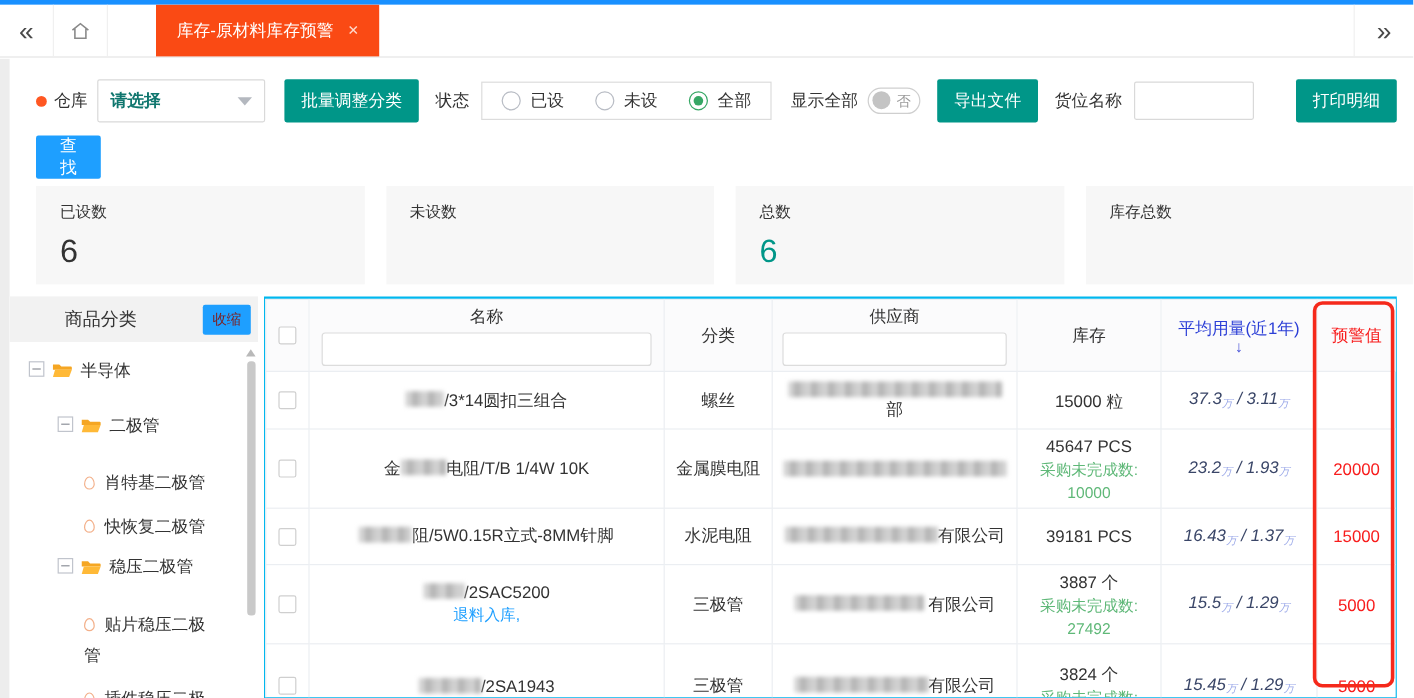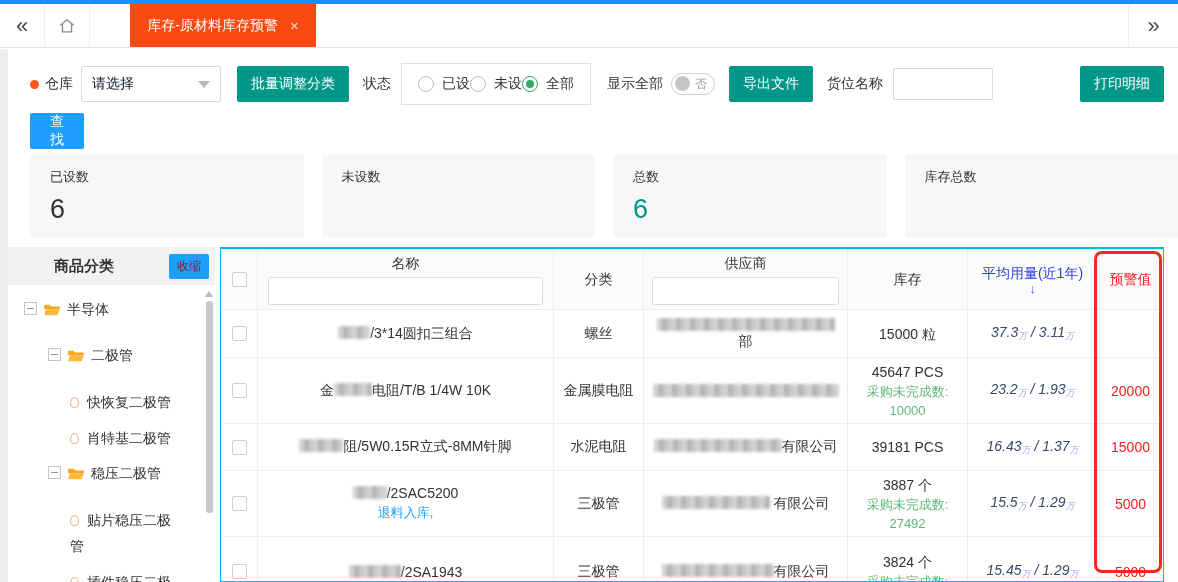--- a/index.html
+++ b/index.html
@@ -24,29 +24,29 @@
   .left-strip { position:absolute; left:0; top:49px; width:8px; height:533px; background:#ededed; }
 
   
   .toolbar { position:absolute; left:30px; top:62px; width:1134px; height:44px;
     display:flex; align-items:center; white-space:nowrap; }
   .toolbar > * { flex-shrink:0; }
   .dot { width:9px; height:9px; border-radius:50%; background:#ff5722; margin-right:6px; }
   .lbl { color:#333; }
   .select { width:140px; height:36px; border:1px solid #d9d9d9; border-radius:2px; background:#fff;
     margin-left:8px; display:flex; align-items:center; padding:0 10px; cursor:pointer; }
-  .placeholder { color:#0f172a; flex:1; }
+  .placeholder { color:#0f766e; flex:1;font-weight:bold; }
   .caret { width:0; height:0; border-left:6px solid transparent; border-right:6px solid transparent;
     border-top:7px solid #b4b8bf; }
   .btn { height:36px; border:none; border-radius:2px; color:#fff; font-size:14px;
     padding:0 14px; cursor:pointer; font-family:Liberation Serif, serif; }
   .btn-teal { background:#009688; }
   .btn-blue { background:#1E9FFF; } .ml14 { margin-left:14px; } .ml16 { margin-left:16px; }
-  .radio-box { height:42px; border:1px solid #dcdcdc; display:flex; align-items:center;
-    padding:0 16px; margin-left:10px; background:#fff; }
+  .radio-box { height:32px; border:1px solid #dcdcdc; display:flex; align-items:center;
+    padding:0 16px; gap:26px; margin-left:10px; background:#fff; }
   .radio { display:flex; align-items:center; gap:8px; cursor:pointer; }
   .rcircle { width:16px; height:16px; border:1px solid #b8bcc4; border-radius:50%; background:#fff;
     display:flex; align-items:center; justify-content:center; }
   .radio.checked .rcircle { border-color:#36a765; }
   .radio.checked .rcircle::after { content:""; width:8px; height:8px; border-radius:50%; background:#36a765; }
   .toggle { width:44px; height:22px; border:1px solid #cfcfcf; border-radius:11px; background:#fff;
     position:relative; margin-left:8px; cursor:pointer; }
   .knob { position:absolute; left:3px; top:2px; width:15px; height:15px; border-radius:50%; background:#c4c4c4; }
   .toggle-txt { position:absolute; right:7px; top:2px; font-size:12px; color:#9a9a9a; line-height:16px; }
   .loc-input { width:100px; height:32px; border:1px solid #d9d9d9; border-radius:2px; margin-left:10px;
@@ -58,21 +58,21 @@
   
   .stats { position:absolute; left:30px; top:155px; width:1148px; display:flex; gap:18px; }
   .card { flex:1; height:82px; background:#f7f7f7; padding:13px 20px; }
   .card-label { font-size:13px; color:#333; }
   .card-value { font-size:27px; margin-top:8px; color:#333; }
   .card-value.teal { color:#009688; }
 
   
   .sidebar { position:absolute; left:8px; top:247px; width:207px; height:335px; background:#fff; }
   .side-head { height:38px; background:#f2f2f2; display:flex; align-items:center; padding:0 6px 0 46px; }
-  .side-title { font-weight:bold; font-size:15px; }
+  .side-title { font-weight:normal; font-size:15px; }
   .collapse-btn { margin-left:auto; background:#1E9FFF; color:#7f1d1d; border:none; border-radius:2px;
     font-size:12px; padding:4px 8px; cursor:pointer; font-family:inherit; }
   .tree { padding-top:12px; width:166px; }
   .tree-item { line-height:26px; cursor:pointer; }
   .tree-item.folder { margin-bottom:20px;font-family:Liberation Mono, monospace; }
   .tree-item.leaf { margin-bottom:10px; }
   .lvl1 { padding-left:16px; } .lvl2 { padding-left:40px; } .lvl3 { padding-left:62px; }
   .expander { display:inline-block; width:13px; height:13px; border:1px solid #c0c4cc; background:#fff;
     vertical-align:-1px; position:relative; margin-right:6px; }
   .expander::after { content:""; position:absolute; left:2px; right:2px; top:5px; height:1px; background:#8d9199; }
@@ -203,24 +203,24 @@
             <path d="M3 7 h16 l-2.6 7 H1 z" fill="#ffb937"></path>
           </svg><span>半导体</span>
       </div>
       <div class="tree-item folder lvl2">
         <span class="expander"></span><svg class="folder-ic" width="18" height="14" viewBox="0 0 20 16">
             <path d="M1 2 h6 l2 2 h9 a1 1 0 0 1 1 1 v2 H1 z" fill="#f5a623"></path>
             <path d="M3 7 h16 l-2.6 7 H1 z" fill="#ffb937"></path>
           </svg><span>二极管</span>
       </div>
       <div class="tree-item leaf lvl3">
+        <span class="leaf-ic"></span><span>肖特基二极管</span>
+      </div>
+      <div class="tree-item leaf lvl3">
         <span class="leaf-ic"></span><span>快恢复二极管</span>
-      </div>
-      <div class="tree-item leaf lvl3">
-        <span class="leaf-ic"></span><span>肖特基二极管</span>
       </div>
       <div class="tree-item folder lvl2">
         <span class="expander"></span><svg class="folder-ic" width="18" height="14" viewBox="0 0 20 16">
             <path d="M1 2 h6 l2 2 h9 a1 1 0 0 1 1 1 v2 H1 z" fill="#f5a623"></path>
             <path d="M3 7 h16 l-2.6 7 H1 z" fill="#ffb937"></path>
           </svg><span>稳压二极管</span>
       </div>
       <div class="tree-item leaf lvl3">
         <span class="leaf-ic"></span><span>贴片稳压二极管</span>
       </div>

